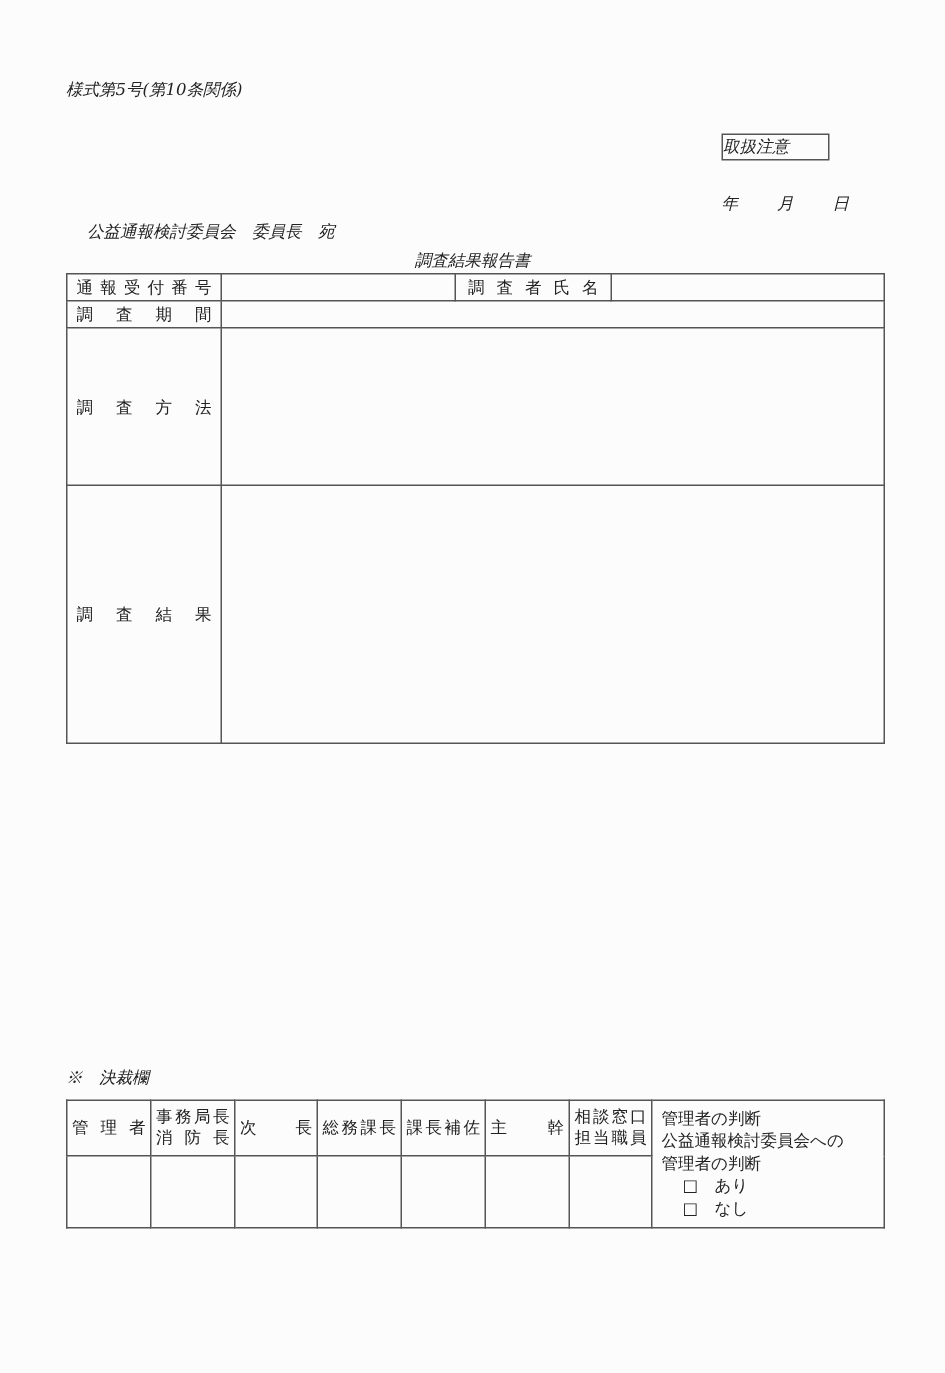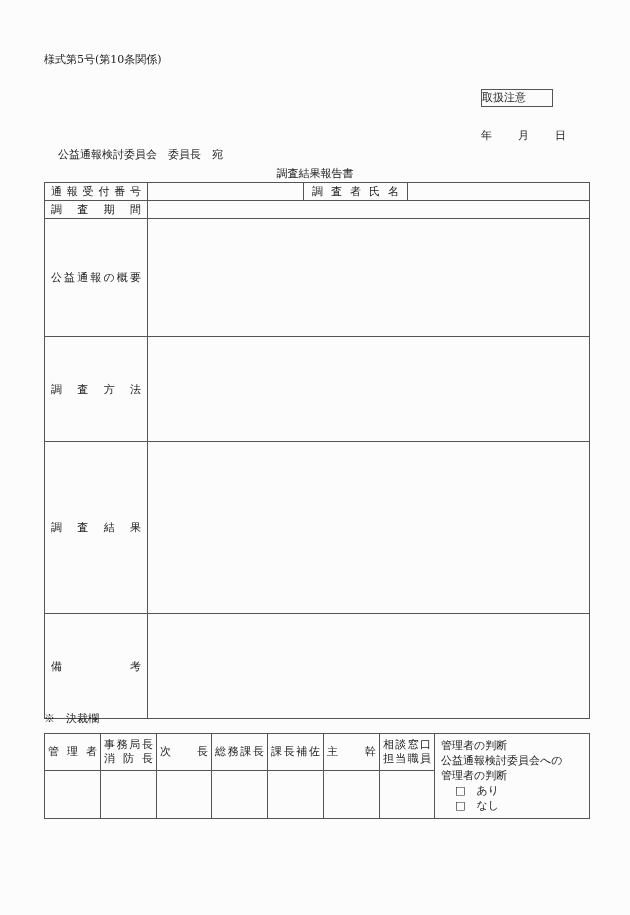--- a/index.html
+++ b/index.html
@@ -1,21 +1,21 @@
 <!DOCTYPE html>
 <html><head>
 <meta charset="utf-8">
 <style>
   html, body { margin: 0; padding: 0; }
   body {
     width: 630px; height: 915px; background: #fcfcfc; position: relative;
     font-family: "DejaVu Serif", "Liberation Serif", serif; color: #222;
     font-size: 11px; overflow: hidden;
   }
-  .abs { position: absolute; }
+  .abs { position: absolute; font-style: italic; }
   .form-number { left: 44px; top: 52px; font-size: 11px; }
   .caution-box { left: 481px; top: 89px; width: 70px; height: 16px; border: 1px solid #555;
     text-align: left; line-height: 16px; font-size: 11px; }
   .date { top: 128px; font-size: 11px; }
   .addressee { left: 58px; top: 147px; font-size: 11px; }
   .doc-title { left: 0; width: 630px; text-align: center; top: 166px; font-size: 11px; }
 
   table { border-collapse: collapse; position: absolute; table-layout: fixed; }
   td { border: 1px solid #555; padding: 0; font-size: 11px; }
   .main { left: 44px; top: 182px; width: 545px; }
@@ -50,34 +50,26 @@
       <tr style="height:18px">
     <td class="lbl">通報受付番号</td>
     <td></td>
     <td class="lbl" style="padding:0 8px">調査者氏名</td>
     <td></td>
   </tr>
   <tr style="height:18px">
     <td class="lbl">調査期間</td>
     <td colspan="3"></td>
   </tr>
-  <tr style="height:118px">
-    <td class="lbl">公益通報の概要</td>
-    <td colspan="3"></td>
-  </tr>
   <tr style="height:105px">
     <td class="lbl">調査方法</td>
     <td colspan="3"></td>
   </tr>
   <tr style="height:172px">
     <td class="lbl">調査結果</td>
-    <td colspan="3"></td>
-  </tr>
-  <tr style="height:105px">
-    <td class="lbl">備考</td>
     <td colspan="3"></td>
   </tr>
 </tbody>
   </table>
 
 <div class="abs decision-head">※　決裁欄</div>
 
 <table class="dec">
   <colgroup>
     <col style="width:56px">

